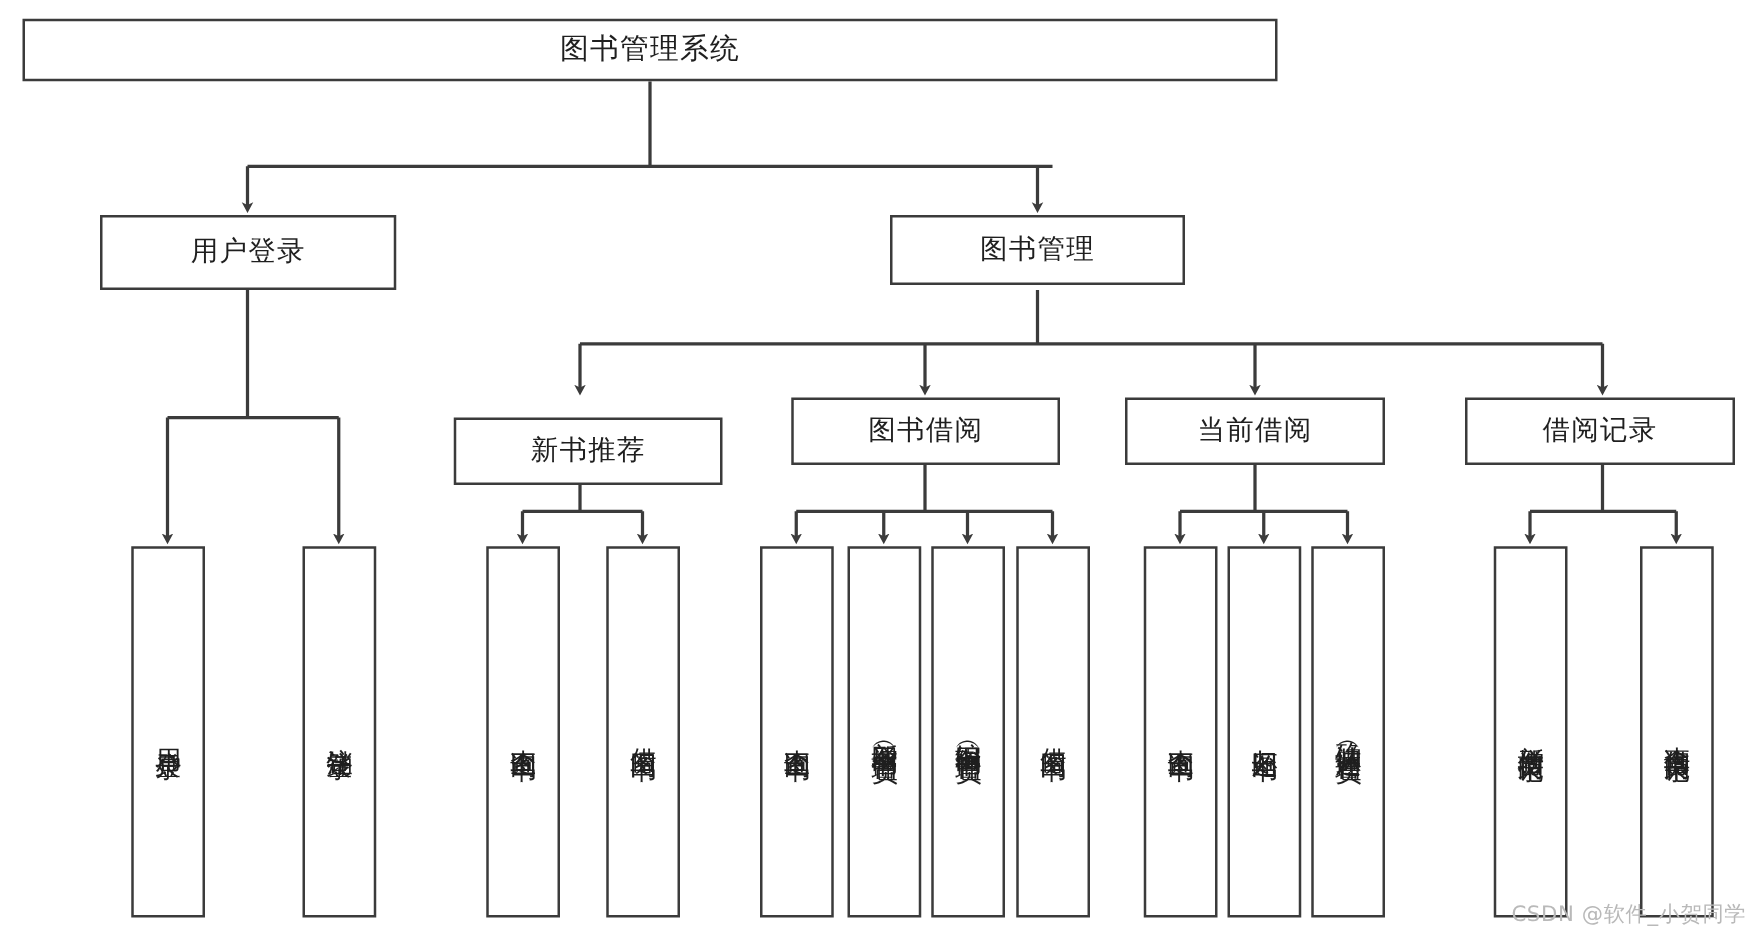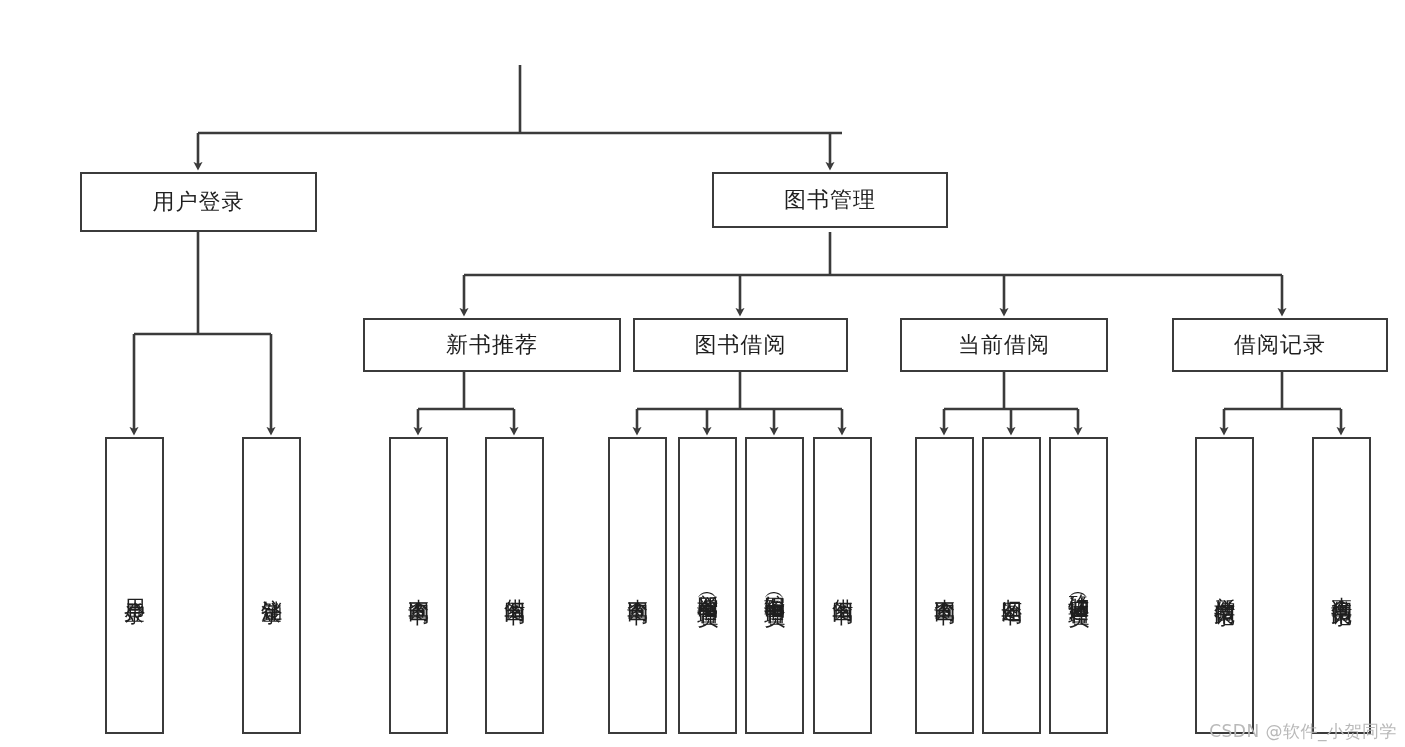--- a/index.html
+++ b/index.html
@@ -104,29 +104,32 @@
       <path d="M1011,409 L1011,431" marker-end="url(#arrow)"></path>
       <path d="M1078,409 L1078,431" marker-end="url(#arrow)"></path>
 
       <path d="M1282,372 L1282,409"></path>
       <path d="M1224,409 L1341,409"></path>
       <path d="M1224,409 L1224,431" marker-end="url(#arrow)"></path>
       <path d="M1341,409 L1341,431" marker-end="url(#arrow)"></path>
     </g>
   </svg>
 
+  <div class="node h root" style="left:18px;top:15px;width:1004px;height:50px;">
+    <span>图书管理系统</span>
+  </div>
 
   <div class="node h" style="left:80px;top:172px;width:237px;height:60px;">
     <span>用户登录</span>
   </div>
   <div class="node h" style="left:712px;top:172px;width:236px;height:56px;">
     <span>图书管理</span>
   </div>
 
-  <div class="node h" style="left:363px;top:318px;width:258px;height:54px;">
+  <div class="node h" style="left:363px;top:334px;width:215px;height:54px;">
     <span>新书推荐</span>
   </div>
   <div class="node h" style="left:633px;top:318px;width:215px;height:54px;">
     <span>图书借阅</span>
   </div>
   <div class="node h" style="left:900px;top:318px;width:208px;height:54px;">
     <span>当前借阅</span>
   </div>
   <div class="node h" style="left:1172px;top:318px;width:216px;height:54px;text-align:right;">
     <span>借阅记录</span>

